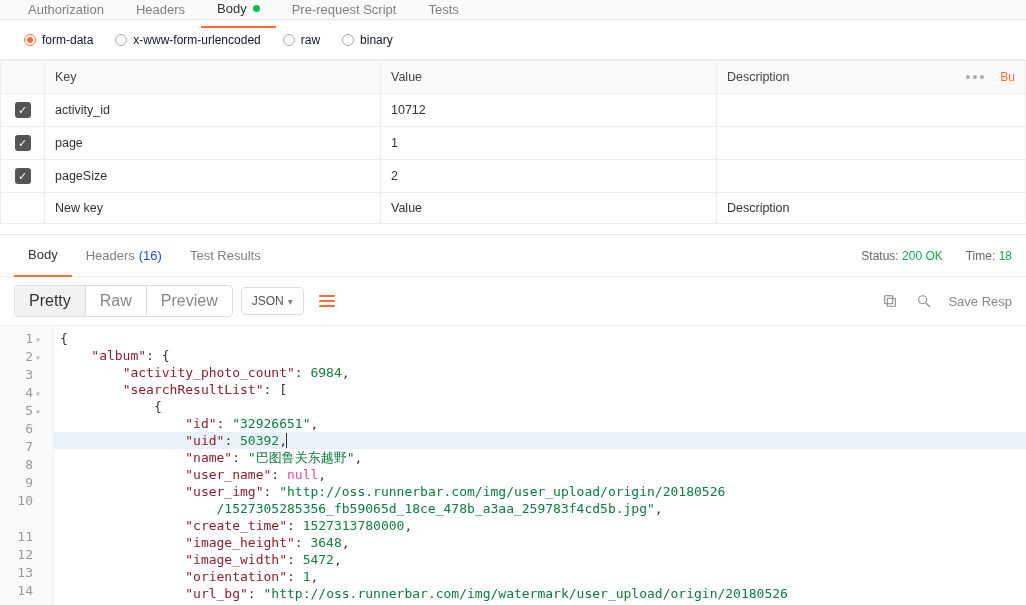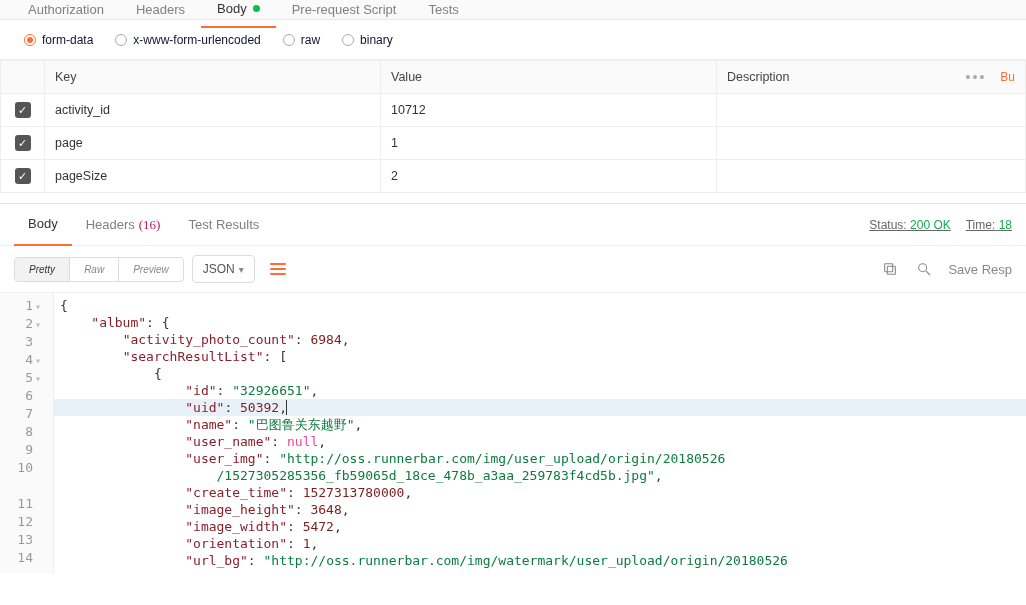--- a/index.html
+++ b/index.html
@@ -26,46 +26,46 @@
   .placeholder { color:#bbb; }
   .checkbox { width:16px; height:16px; background:#555; border-radius:3px; display:inline-flex; align-items:center; justify-content:center; color:#fff; font-size:11px;}
   .dots-icon { color:#aaa; letter-spacing:2px; font-size:14px;}
   .bulk-link { color:#ff6c37; font-size:12px; margin-left:8px;}
   .header-right { display:flex; align-items:center; gap:6px; justify-content:flex-end;}
   
   .resp-section { margin-top:10px; border-top:1px solid #e5e5e5;}
   .resp-tabs-row { display:flex; align-items:center; height:42px; padding:0 14px; border-bottom:1px solid #eee;}
   .resp-tab { padding:0 14px; color:#808080; height:42px; display:flex; align-items:center; cursor:pointer; font-size:13px;}
   .resp-tab.active { color:#333; border-bottom:2px solid #ff6c37;}
-  .count-badge { color:#be185d; margin-left:4px;font-family:Liberation Serif, serif;}
-  .resp-meta { margin-left:auto; display:flex; gap:15px; font-size:12px; color:#666;text-decoration:underline;}
+  .count-badge { color:#1d4ed8; margin-left:4px;}
+  .resp-meta { margin-left:auto; display:flex; gap:23px; font-size:12px; color:#666;}
   .resp-meta .val { color:#18a850;}
   
   .resp-toolbar { display:flex; align-items:center; padding:8px 14px; gap:8px;}
   .seg-group { display:flex; border:1px solid #ddd; border-radius:4px; overflow:hidden;}
-  .seg-btn { padding:6px 14px; font-size:10px; color:#888; cursor:pointer; border-right:1px solid #ddd;font-style:italic;}
+  .seg-btn { padding:6px 14px; font-size:16px; color:#888; cursor:pointer; border-right:1px solid #ddd;}
   .seg-btn:last-child{border-right:none;}
   .seg-btn.active { background:#f2f2f2; color:#333;}
   .dd { border:1px solid #ddd; border-radius:4px; padding:6px 10px; font-size:12px; color:#555; display:flex; align-items:center; gap:4px; cursor:pointer;}
   .chev { font-size:10px; color:#888;}
   .wrap-btn { width:30px; height:30px; display:flex; align-items:center; justify-content:center; cursor:pointer;}
   .wrap-icon { display:flex; flex-direction:column; gap:3px;}
   .wrap-icon span{ display:block; width:16px; height:2px; background:#ff6c37; border-radius:1px;}
   .toolbar-right { margin-left:auto; display:flex; align-items:center; gap:14px; color:#999;}
   .icon-btn { width:20px; height:20px; cursor:pointer; display:flex; align-items:center; justify-content:center;}
   .save-resp { color:#888; font-size:13px; cursor:pointer;}
   
   .code-view { display:flex; font-family: Menlo, Consolas, monospace; font-size:13px; border-top:1px solid #eee; line-height:17px;}
   .gutter { background:#fafafa; color:#999; text-align:right; padding:4px 8px 4px 4px; user-select:none; border-right:1px solid #eee; min-width:54px;}
   .gutter .ln { padding-right:4px;}
   .fold { color:#bbb; margin-left:2px; font-size:10px;}
   .code { padding:4px 0; flex:1; white-space:pre; color:#333;}
   .k { color:#8a1f2b;}
   .s { color:#0b7b3e;}
-  .n { color:#7f1d1d;}
+  .n { color:#15803d;}
   .nl { color:#ec4899;}
   .line { padding:0 6px;}
   .line.hl { background:#e8f0f8;}
   .caret { border-right:1px solid #333; margin-left:-1px;}
   
   svg.ico { width:16px; height:16px; stroke:#888; fill:none; stroke-width:1.6;}
 </style>
 </head>
 <body>
 
@@ -124,20 +124,26 @@
         <td>page</td>
         <td>1</td>
         <td></td>
       </tr>
       <tr>
         <td class="check-col"><span class="checkbox">✓</span></td>
         <td>pageSize</td>
         <td>2</td>
         <td></td>
       </tr>
+      <tr>
+        <td class="check-col"></td>
+        <td class="placeholder">New key</td>
+        <td class="placeholder">Value</td>
+        <td class="placeholder">Description</td>
+      </tr>
     </tbody>
 </table>
 
 <div class="resp-section">
   <div class="resp-tabs-row">
     <div id="resp-tabs" style="display:flex;">
         <div class="resp-tab active">Body</div>
         <div class="resp-tab">Headers<span class="count-badge"> (16)</span></div>
         <div class="resp-tab">Test Results</div>
       </div>

